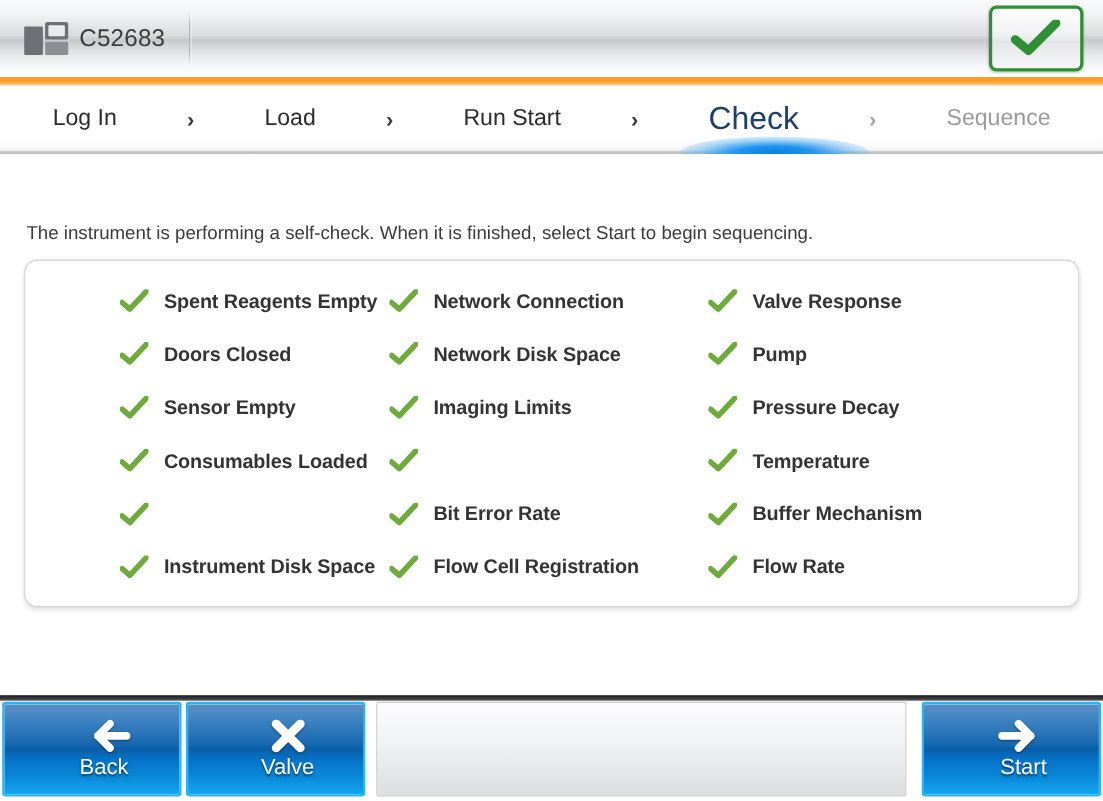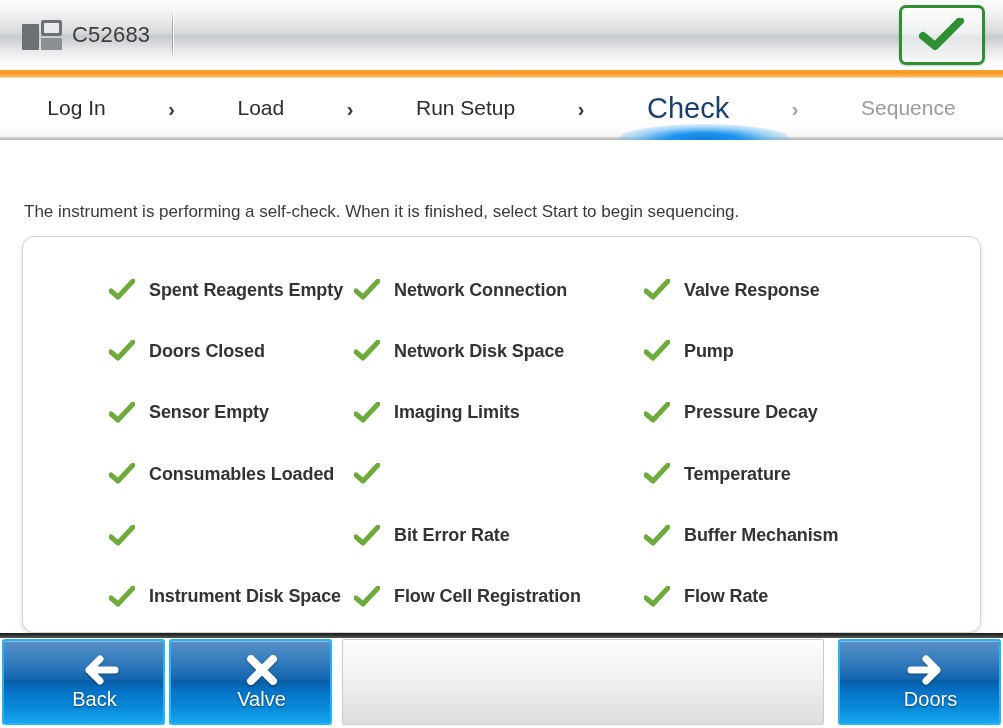--- a/index.html
+++ b/index.html
@@ -178,26 +178,26 @@
     margin-top: 44px;
   }
   .instruction {
     font-size: 17px;
     color: #3a3a3a;
     padding: 18px 2px 14px 2px;
     font-family: "Liberation Sans", sans-serif;
   }
   .check-panel {
     flex: 0 0 auto;
-    height: 397px;
+    height: 316px;
     border: 1px solid #d2d4d6;
     border-radius: 12px;
     background: #ffffff;
     box-shadow: 0 2px 5px rgba(0,0,0,0.13), 0 0 0 1px rgba(255,255,255,0.6) inset;
-    padding: 38px 24px 20px 24px;
+    padding: 22px 24px 20px 24px;
     box-sizing: border-box;
     display: flex;
   }
   .check-col {
     flex: 1 1 0;
     display: flex;
     flex-direction: column;
     justify-content: space-between;
   }
   .check-col.col1 { flex: 0 0 299px; padding-left: 62px; box-sizing: border-box;}
@@ -332,21 +332,21 @@
     </div>
   </div>
 
   <div class="orange-bar"></div>
 
   <div class="nav">
     <div class="nav-step">Log In</div>
     <div class="nav-sep">›</div>
     <div class="nav-step">Load</div>
     <div class="nav-sep">›</div>
-    <div class="nav-step">Run Setup</div>
+    <div class="nav-step">Run Start</div>
     <div class="nav-sep">›</div>
     <div class="nav-step active">Check</div>
     <div class="nav-sep dim">›</div>
     <div class="nav-step disabled">Sequence</div>
     <div class="nav-bottom-line"></div>
     <div class="nav-glow"></div>
   </div>
 
   <div class="body-area">
     <div class="instruction">The instrument is performing a self-check. When it is finished, select Start to begin sequencing.</div>
@@ -530,19 +530,19 @@
       </div>
 
       <div class="footer-blank"></div>
 
       <div class="btn btn-start">
         <div class="btn-icon">
           <svg width="48" height="30" viewBox="0 0 48 30">
             <path d="M4 15 L30 15 M30 15 L19 4 M30 15 L19 26" fill="none" stroke="#ffffff" stroke-width="7" stroke-linecap="round" stroke-linejoin="round"></path>
           </svg>
         </div>
-        <div class="btn-label">Doors</div>
+        <div class="btn-label">Start</div>
       </div>
 
     </div>
   </div>
 
 </div>
 
 </body></html>

